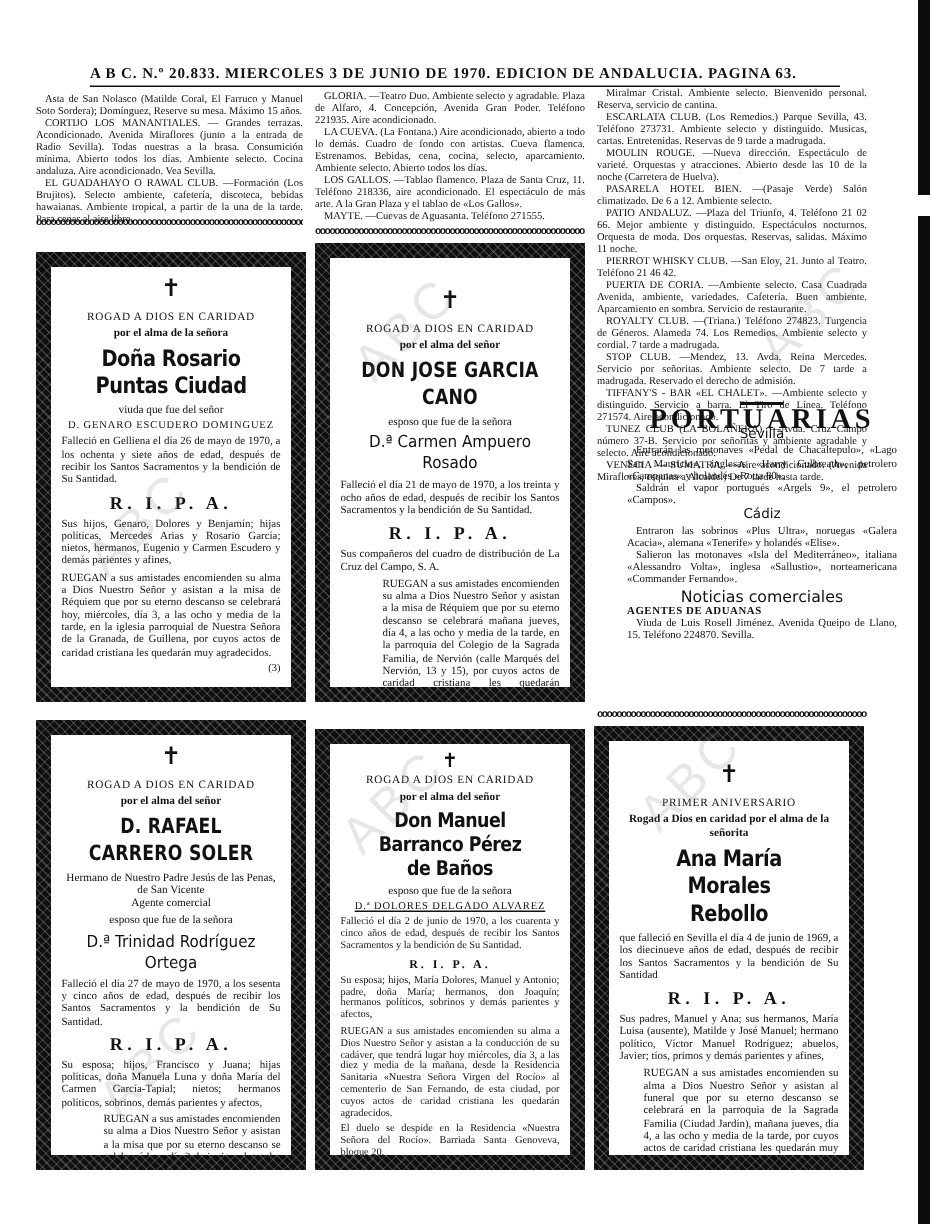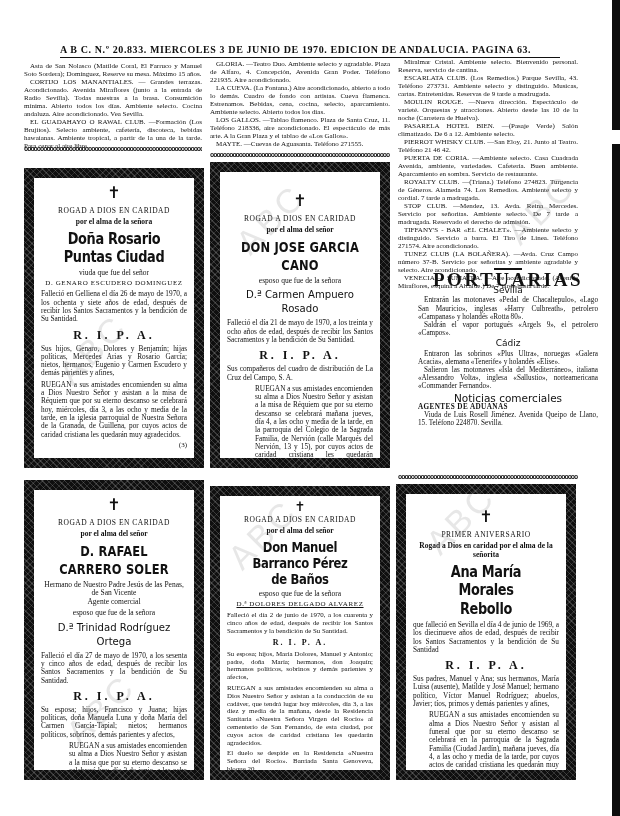--- a/index.html
+++ b/index.html
@@ -87,20 +87,21 @@
   <p>LOS GALLOS. —Tablao flamenco. Plaza de Santa Cruz, 11. Teléfono 218336, aire acondicionado. El espectáculo de más arte. A la Gran Plaza y el tablao de «Los Gallos».</p>
   <p>MAYTE. —Cuevas de Aguasanta. Teléfono 271555.</p>
 </div>
 <div class="divider-o" style="left:210px; top:152px; width:180px;">oooooooooooooooooooooooooooooooooooooooooooooooooooooooo</div>
 
 <div class="col listings" style="left:398px; top:58px; width:180px;">
   <p>Miralmar Cristal. Ambiente selecto. Bienvenido personal. Reserva, servicio de cantina.</p>
   <p>ESCARLATA CLUB. (Los Remedios.) Parque Sevilla, 43. Teléfono 273731. Ambiente selecto y distinguido. Musicas, cartas. Entretenidas. Reservas de 9 tarde a madrugada.</p>
   <p>MOULIN ROUGE. —Nueva dirección. Espectáculo de varieté. Orquestas y atracciones. Abierto desde las 10 de la noche (Carretera de Huelva).</p>
   <p>PASARELA HOTEL BIEN. —(Pasaje Verde) Salón climatizado. De 6 a 12. Ambiente selecto.</p>
+  <p>PATIO ANDALUZ. —Plaza del Triunfo, 4. Teléfono 21 02 66. Mejor ambiente y distinguido. Espectáculos nocturnos. Orquesta de moda. Dos orquestas. Reservas, salidas. Máximo 11 noche.</p>
   <p>PIERROT WHISKY CLUB. —San Eloy, 21. Junto al Teatro. Teléfono 21 46 42.</p>
   <p>PUERTA DE CORIA. —Ambiente selecto. Casa Cuadrada Avenida, ambiente, variedades. Cafetería. Buen ambiente. Aparcamiento en sombra. Servicio de restaurante.</p>
   <p>ROYALTY CLUB. —(Triana.) Teléfono 274823. Turgencia de Géneros. Alameda 74. Los Remedios. Ambiente selecto y cordial. 7 tarde a madrugada.</p>
   <p>STOP CLUB. —Mendez, 13. Avda. Reina Mercedes. Servicio por señoritas. Ambiente selecto. De 7 tarde a madrugada. Reservado el derecho de admisión.</p>
   <p>TIFFANY'S - BAR «EL CHALET». —Ambiente selecto y distinguido. Servicio a barra. El Tiro de Línea. Teléfono 271574. Aire acondicionado.</p>
   <p>TUNEZ CLUB (LA BOLAÑERA). —Avda. Cruz Campo número 37-B. Servicio por señoritas y ambiente agradable y selecto. Aire acondicionado.</p>
   <p>VENECIA — SUMATRA. —Aire acondicionado. (Avenida Miraflores, esquina a Alcalde.) De 7 tarde hasta tarde.</p>
 </div>
 
 <div class="col" style="left:418px; top:262px; width:180px;">

